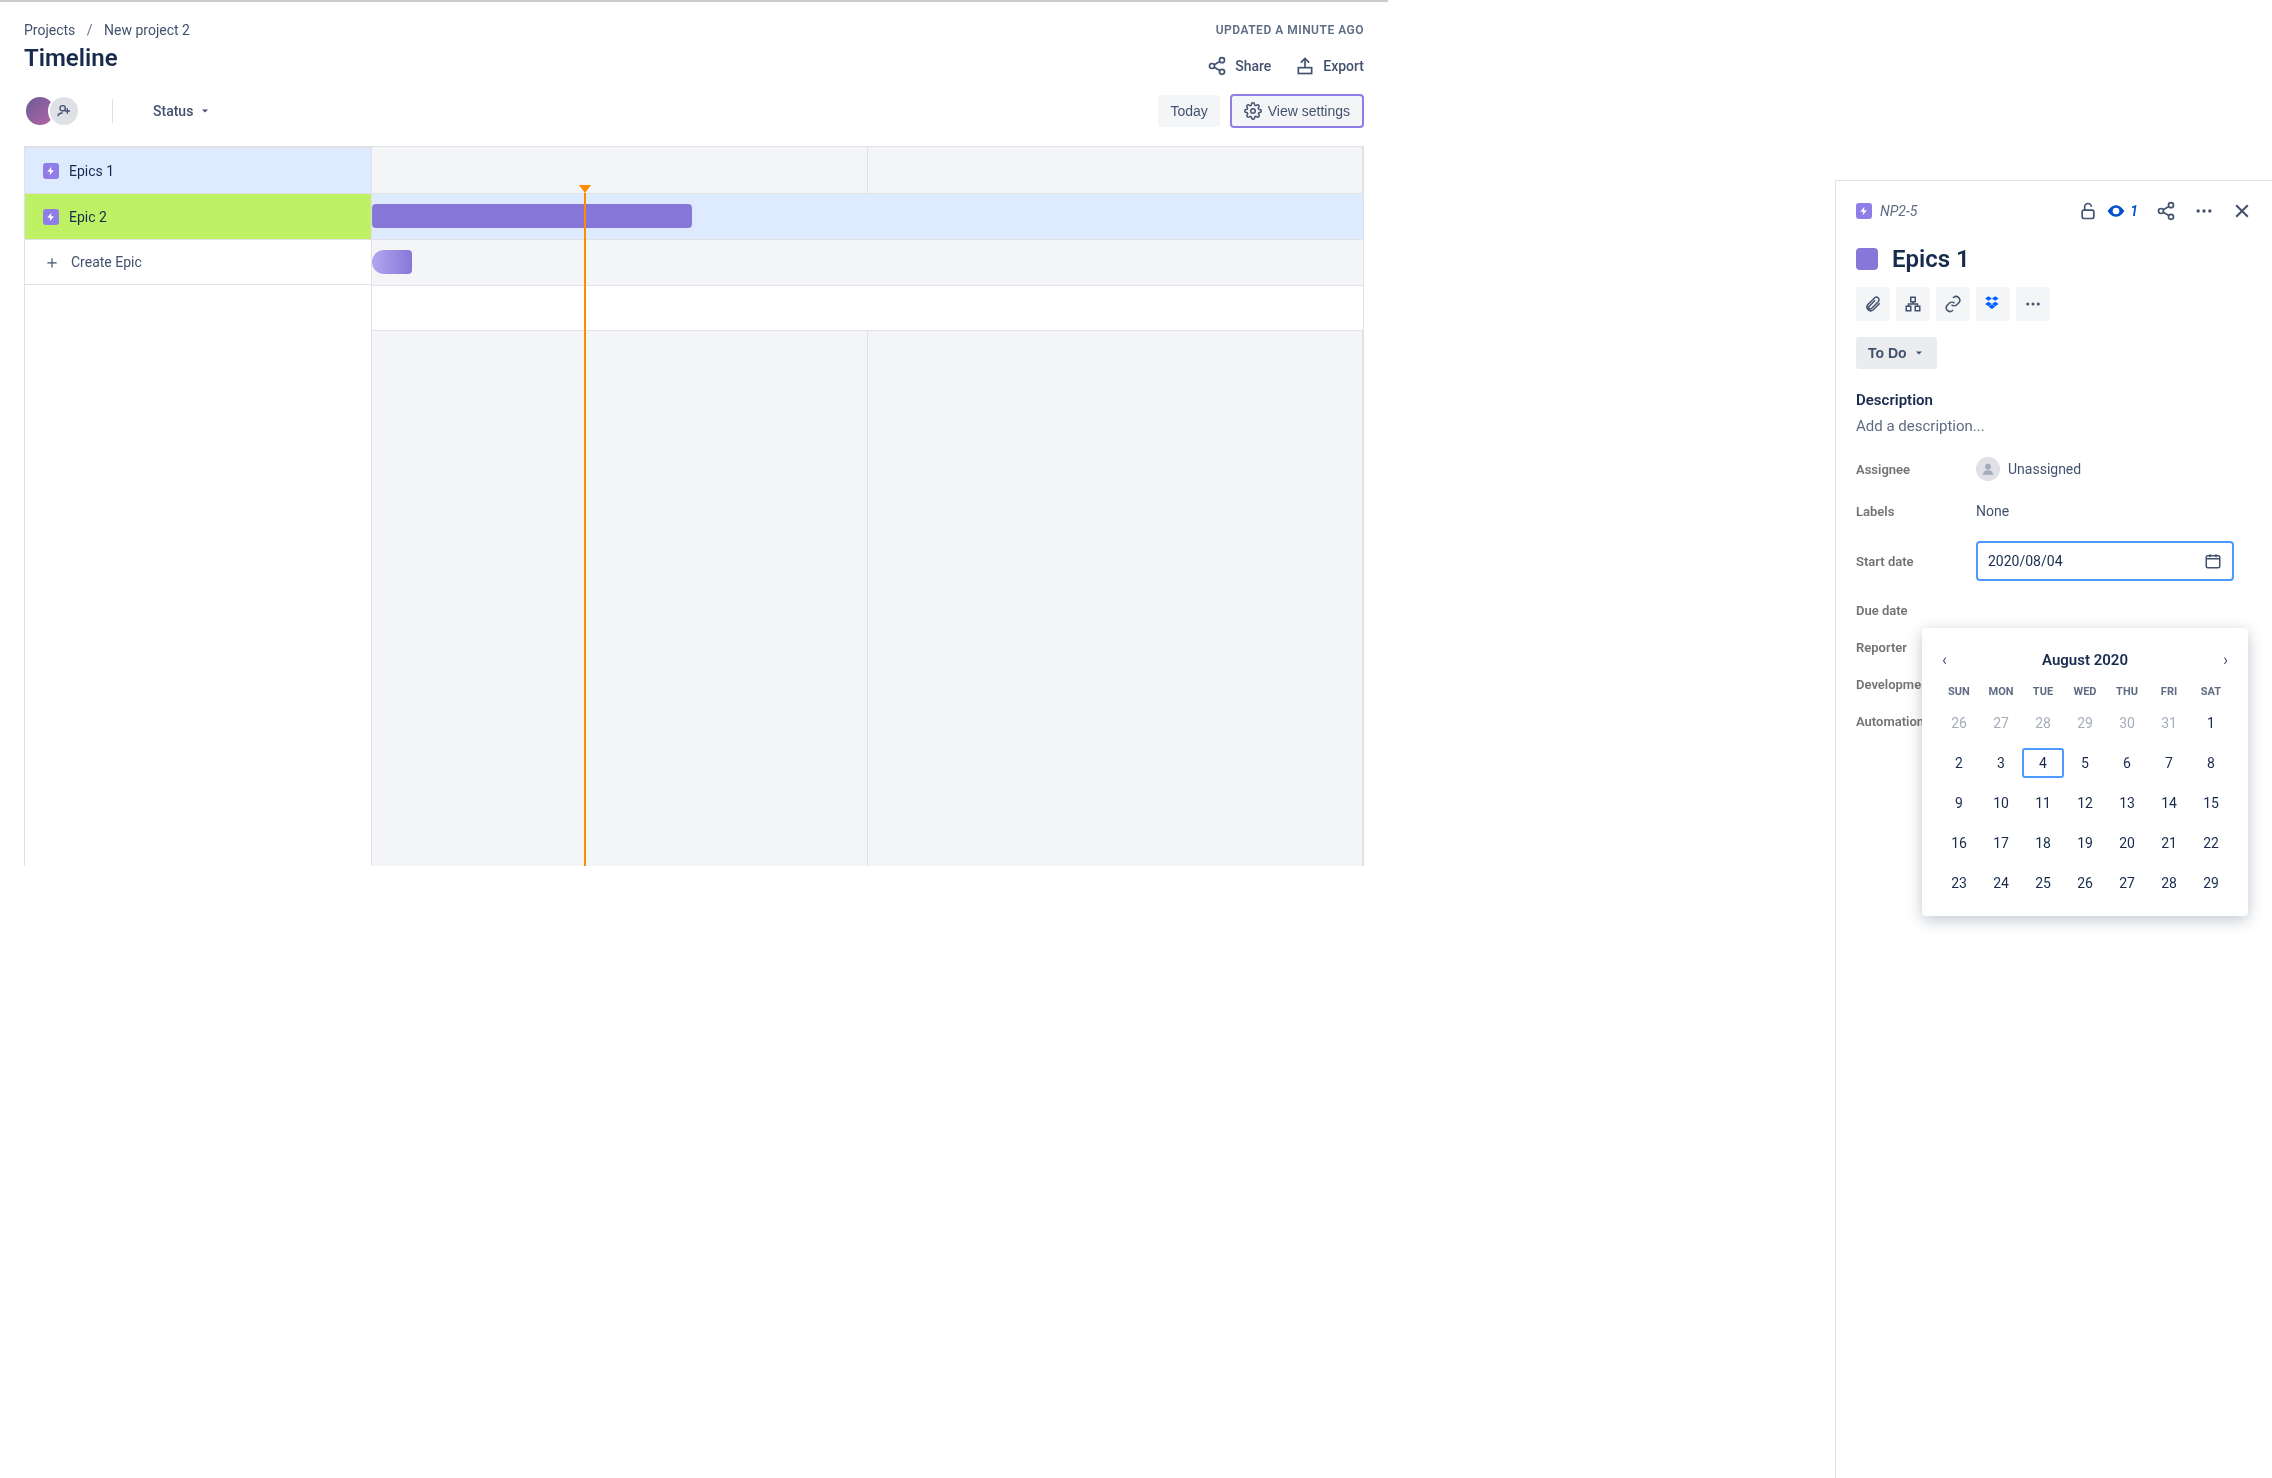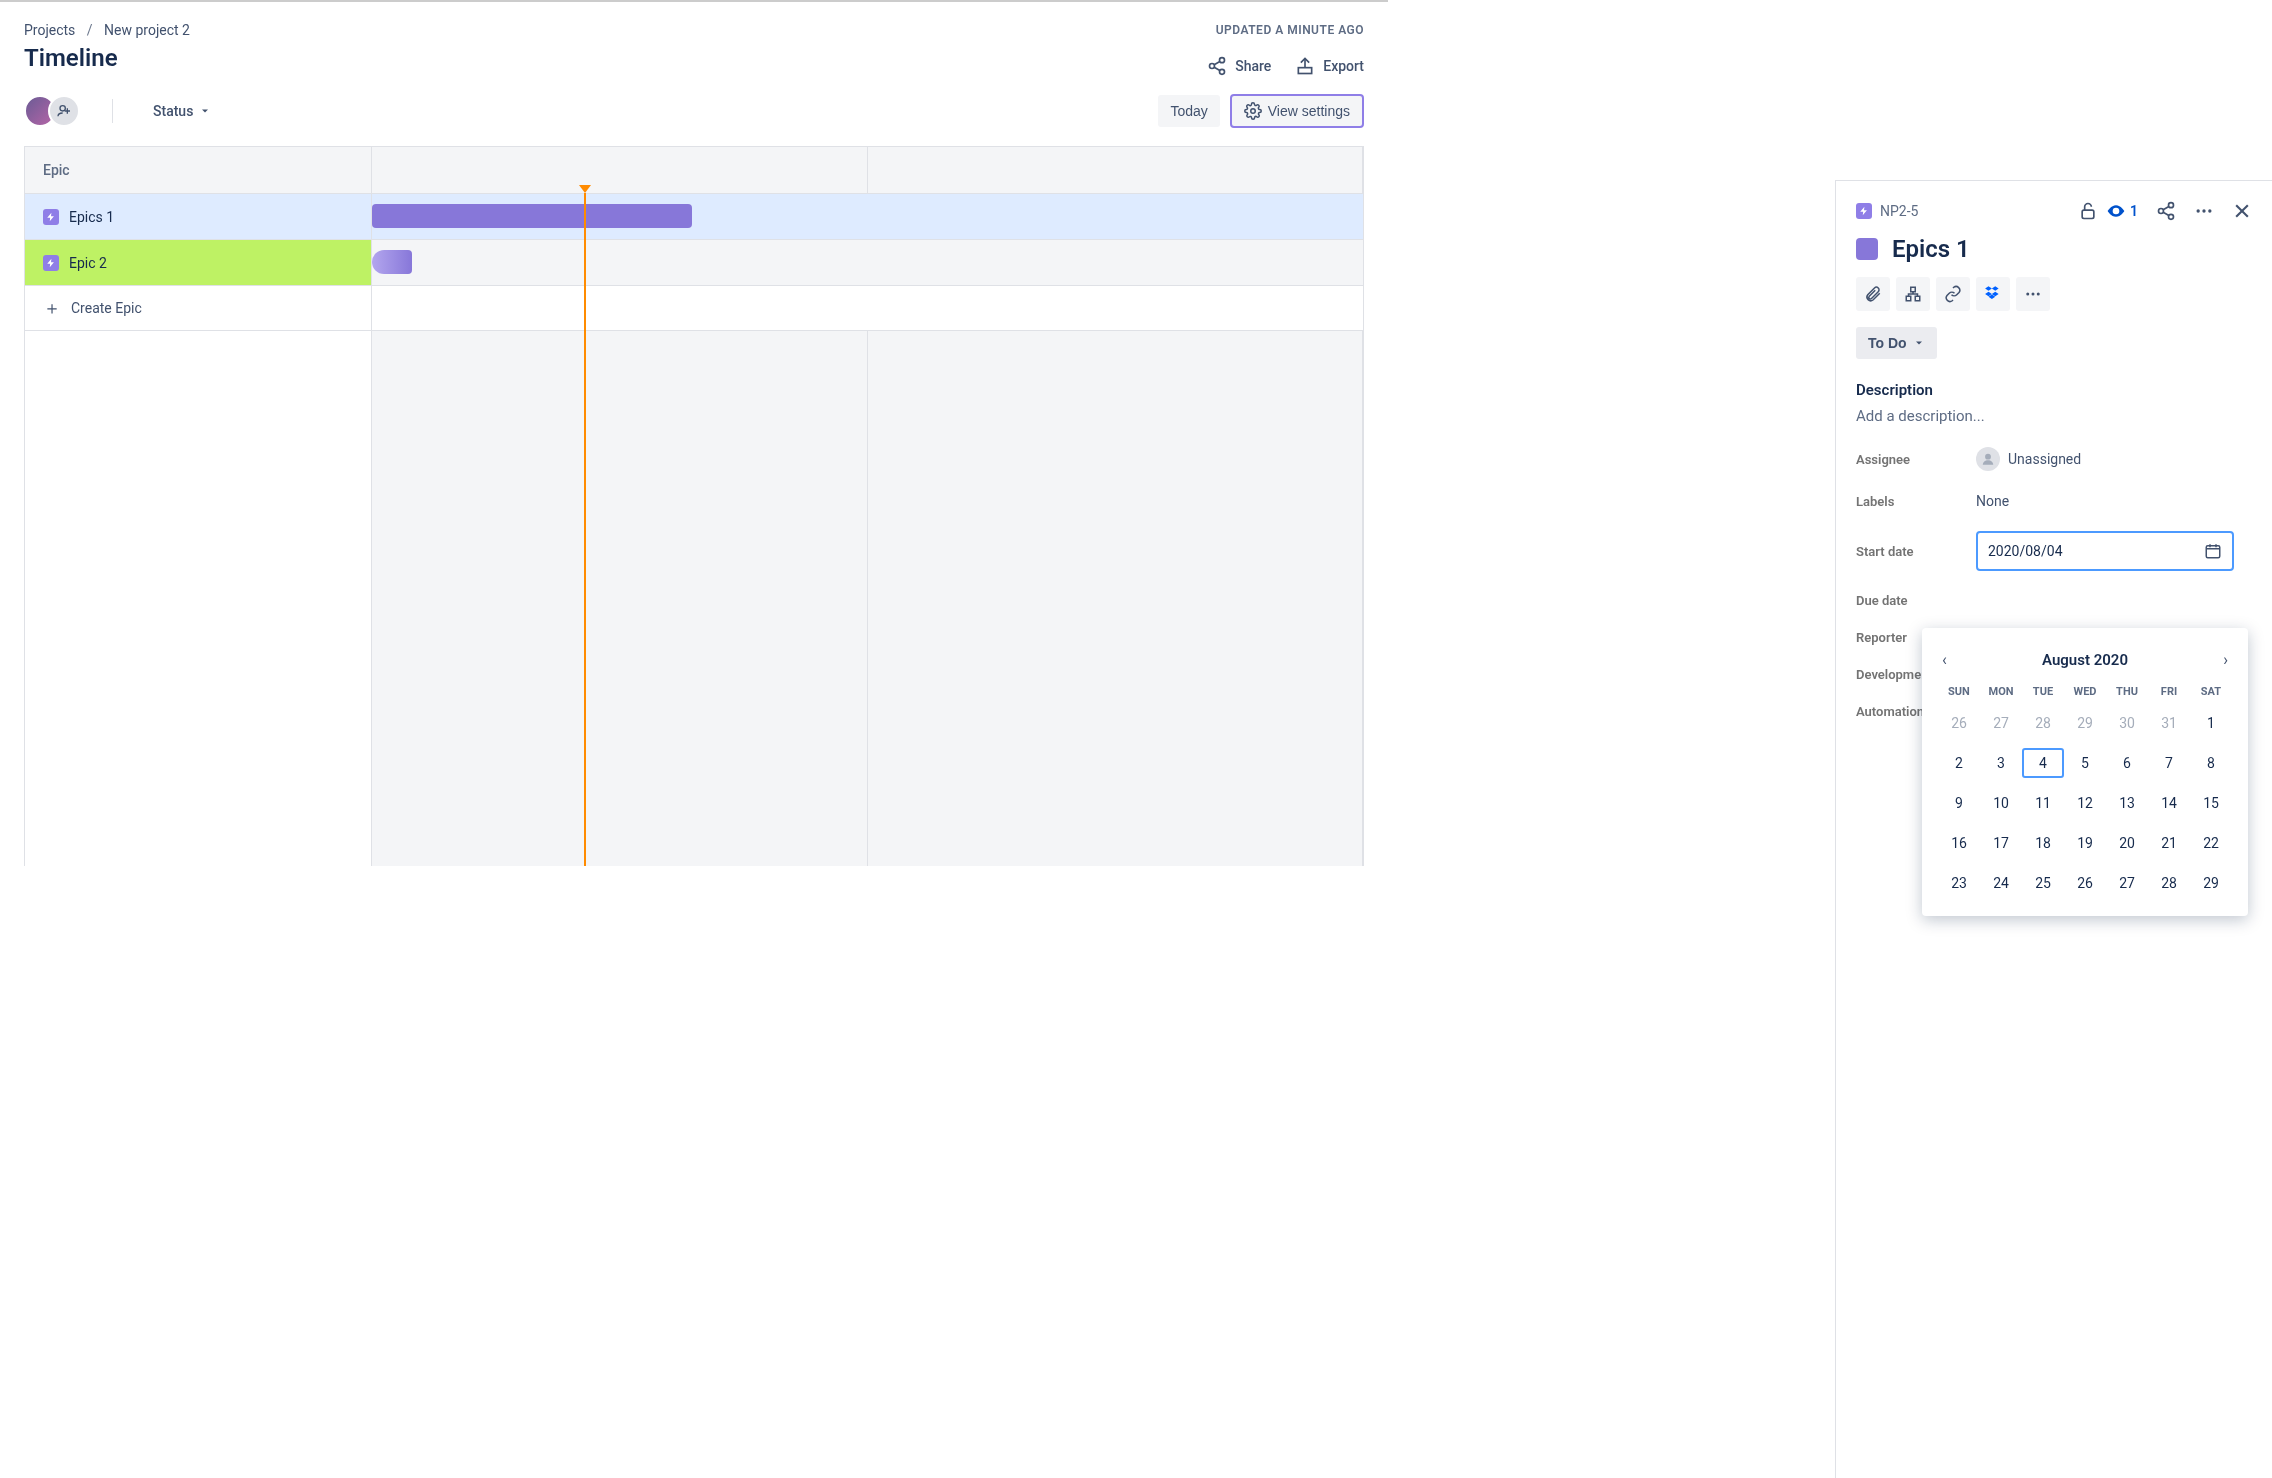--- a/index.html
+++ b/index.html
@@ -60,21 +60,21 @@
   .bg-row.selected { background: #DEEBFF; }
   .bg-row.alt { background: #F4F5F7; }
   .bg-row.white { background: #fff; border-bottom:1px solid #DFE1E6;}
   .bar { position: absolute; height: 24px; border-radius: 4px; background: #8777D9; }
   .bar.small { background: linear-gradient(90deg, #B3A6EE, #8777D9); border-radius: 12px 4px 4px 12px; }
   .today-line { position: absolute; top: 46px; bottom: 0; width: 2px; background: #FF8B00; }
   .today-line::before { content: ""; position: absolute; top: -8px; left: -5px; width: 0; height: 0; border-left: 6px solid transparent; border-right: 6px solid transparent; border-top: 8px solid #FF8B00; }
 
   
   .side-panel { position: absolute; top: 180px; right: 0; bottom: 0; width: 437px; background: #fff; border-left: 1px solid #DFE1E6; border-top: 1px solid #DFE1E6; padding: 20px; overflow: hidden; }
-  .panel-top { display: flex; align-items: center; justify-content: space-between; margin-bottom: 14px; }
+  .panel-top { display: flex; align-items: center; justify-content: space-between; margin-bottom: 24px; font-style: italic; }
   .panel-id { display: flex; align-items: center; gap: 8px; font-size: 14px; color: #5E6C84; }
   .panel-icons { display: flex; align-items: center; gap: 18px; }
   .panel-icon-btn { color: #42526E; display:flex; align-items:center; cursor:pointer; }
   .watch-count { color: #0052CC; font-weight: 600; font-size: 14px; margin-left: -10px; display:flex; align-items:center; gap:4px;}
   .panel-title-row { display: flex; align-items: center; gap: 14px; margin-bottom: 14px; }
   .color-swatch { width: 22px; height: 22px; background: #8777D9; border-radius: 4px; }
   .panel-title { font-size: 24px; font-weight: 600; }
   .action-bar { display: flex; gap: 6px; margin-bottom: 16px; }
   .sq-btn { width: 34px; height: 34px; background: #F4F5F7; border-radius: 3px; display: flex; align-items: center; justify-content: center; color: #42526E; cursor: pointer; }
   .sq-btn.dropbox { color: #0061FF; }
@@ -166,23 +166,20 @@
             <circle cx="12" cy="12" r="3"></circle>
             <path d="M19.4 15a1.65 1.65 0 0 0 .33 1.82l.06.06a2 2 0 1 1-2.83 2.83l-.06-.06a1.65 1.65 0 0 0-1.82-.33 1.65 1.65 0 0 0-1 1.51V21a2 2 0 0 1-4 0v-.09a1.65 1.65 0 0 0-1-1.51 1.65 1.65 0 0 0-1.82.33l-.06.06a2 2 0 1 1-2.83-2.83l.06-.06a1.65 1.65 0 0 0 .33-1.82 1.65 1.65 0 0 0-1.51-1H3a2 2 0 0 1 0-4h.09a1.65 1.65 0 0 0 1.51-1 1.65 1.65 0 0 0-.33-1.82l-.06-.06a2 2 0 1 1 2.83-2.83l.06.06a1.65 1.65 0 0 0 1.82.33 1.65 1.65 0 0 0 1-1.51V3a2 2 0 0 1 4 0v.09a1.65 1.65 0 0 0 1 1.51 1.65 1.65 0 0 0 1.82-.33l.06-.06a2 2 0 1 1 2.83 2.83l-.06.06a1.65 1.65 0 0 0-.33 1.82 1.65 1.65 0 0 0 1.51 1H21a2 2 0 0 1 0 4h-.09a1.65 1.65 0 0 0-1.51 1z"></path>
           </svg>
         <span>View settings</span>
       </button>
     </div>
   </div>
 
   <div class="timeline">
     <div class="tl-left">
-      <div class="epic-header-row">
-        <span>Epic</span>
-      </div>
       <div class="epic-row selected">
         <span class="epic-badge">
             <svg viewBox="0 0 24 24">
               <path d="M13 2L3 14h7l-1 8 10-12h-7l1-8z"></path>
             </svg>
           </span>
         <span>Epics 1</span>
       </div>
       <div class="epic-row alt">
         <span class="epic-badge">

